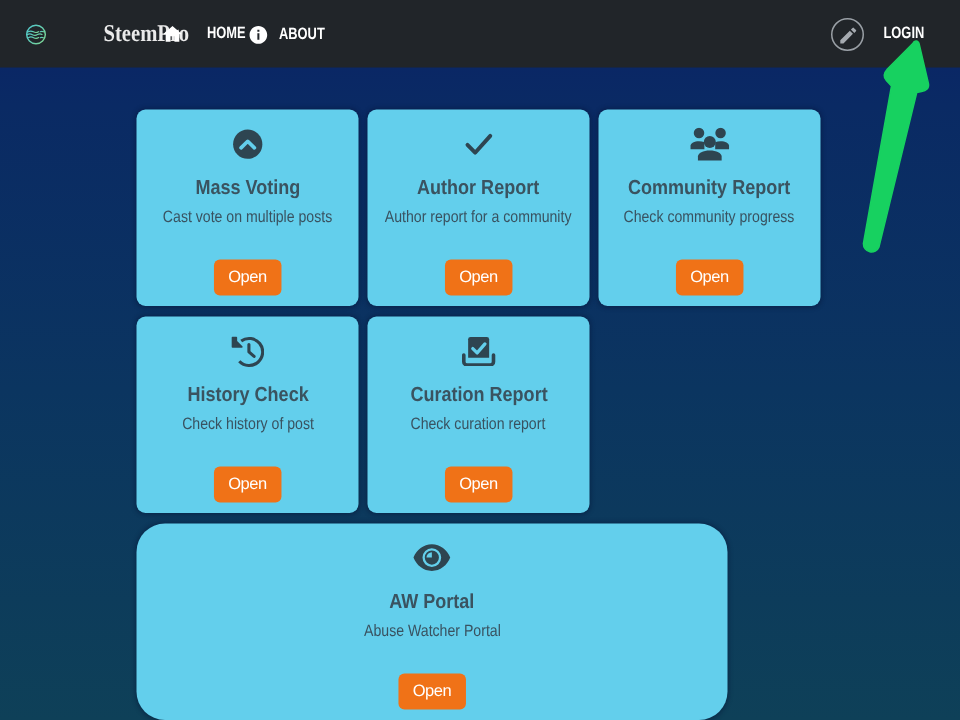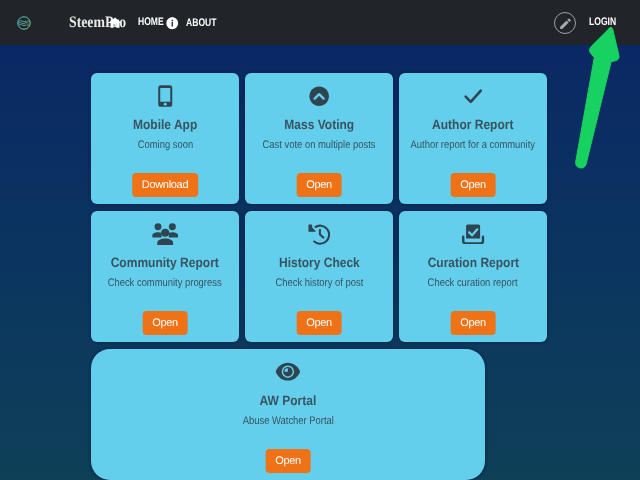--- a/index.html
+++ b/index.html
@@ -102,32 +102,20 @@
       <svg width="13" height="13" viewBox="0 0 24 24" fill="#a5aab0">
         <path d="M2.2 18.1V22h3.9L17.8 10.3l-3.9-3.9zM21.5 7.2a1.1 1.1 0 0 0 0-1.55l-2.65-2.65a1.1 1.1 0 0 0-1.55 0l-2.05 2.05 4.2 4.2z"></path>
       </svg>
     </button>
     <a class="login-btn">LOGIN</a>
   </div>
 
   <div class="grid">
       <div class="card">
         <div class="card-icon">
-          <svg width="24.5" height="24" viewBox="0 0 24 24" fill="#2e4551" color="#2e4551">
-            <use href="#ic-smartphone"></use>
-          </svg>
-        </div>
-        <div class="card-title">Mobile App</div>
-        <div class="card-sub">Coming soon</div>
-        <button class="card-btn">
-          <span>Download</span>
-        </button>
-      </div>
-      <div class="card">
-        <div class="card-icon">
           <svg width="22.3" height="22.3" viewBox="0 0 24 24" fill="#2e4551" color="#2e4551">
             <use href="#ic-arrowup"></use>
           </svg>
         </div>
         <div class="card-title">Mass Voting</div>
         <div class="card-sub">Cast vote on multiple posts</div>
         <button class="card-btn">
           <span>Open</span>
         </button>
       </div>

